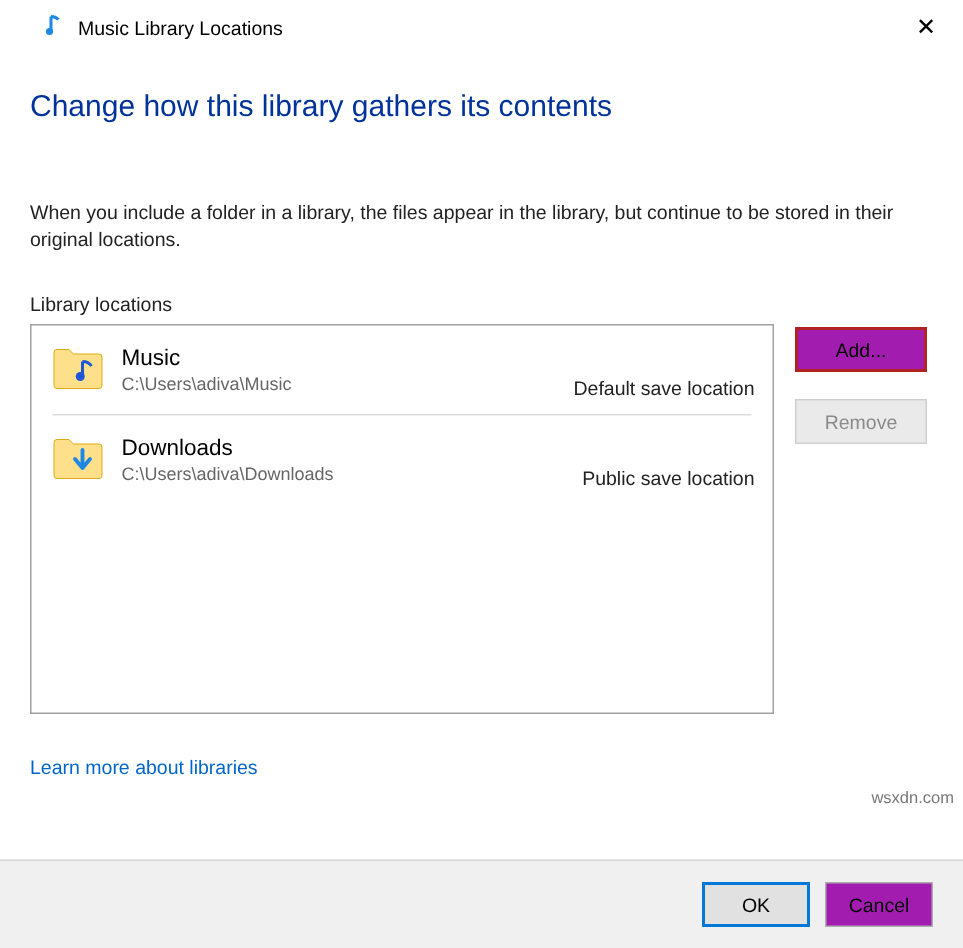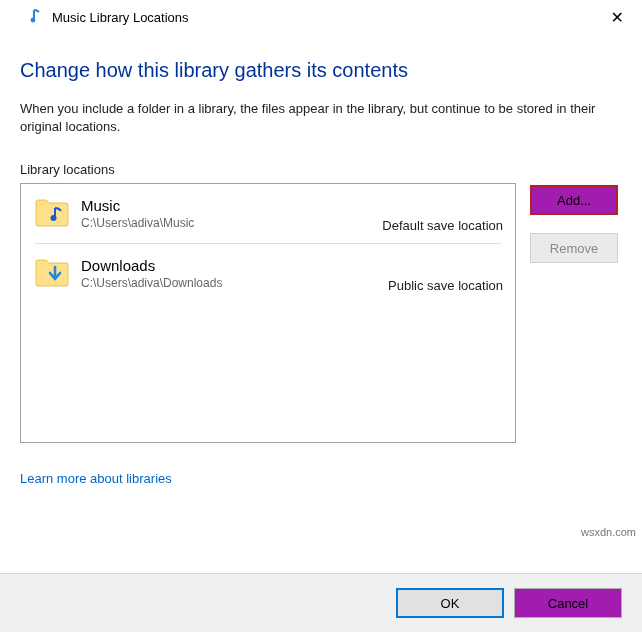--- a/index.html
+++ b/index.html
@@ -49,20 +49,21 @@
       color: #003399;
       font-size: 20px;
       font-weight: 400;
       margin: 16px 0 18px 0;
     }
     .desc {
       font-size: 13px;
       color: #222;
       margin-bottom: 26px;
       line-height: 1.4;
+      margin-top: 32px;
     }
     .section-label {
       font-size: 13px;
       color: #222;
       margin-bottom: 6px;
     }
     .main-row {
       display: flex;
       gap: 14px;
       margin-bottom: 20px;
@@ -143,21 +144,21 @@
     .footer {
       background: #f0f0f0;
       border-top: 1px solid #d8d8d8;
       display: flex;
       justify-content: flex-end;
       align-items: center;
       padding: 14px 20px;
       gap: 10px;
     }
     .footer .btn {
-      width: 108px;
+      width: 72px;
     }
     .btn.primary {
       background: #e1e1e1;
       border: 2px solid #0078d7;
     }
     .watermark {
       position: absolute;
       right: 6px;
       bottom: 94px;
       font-size: 11px;

